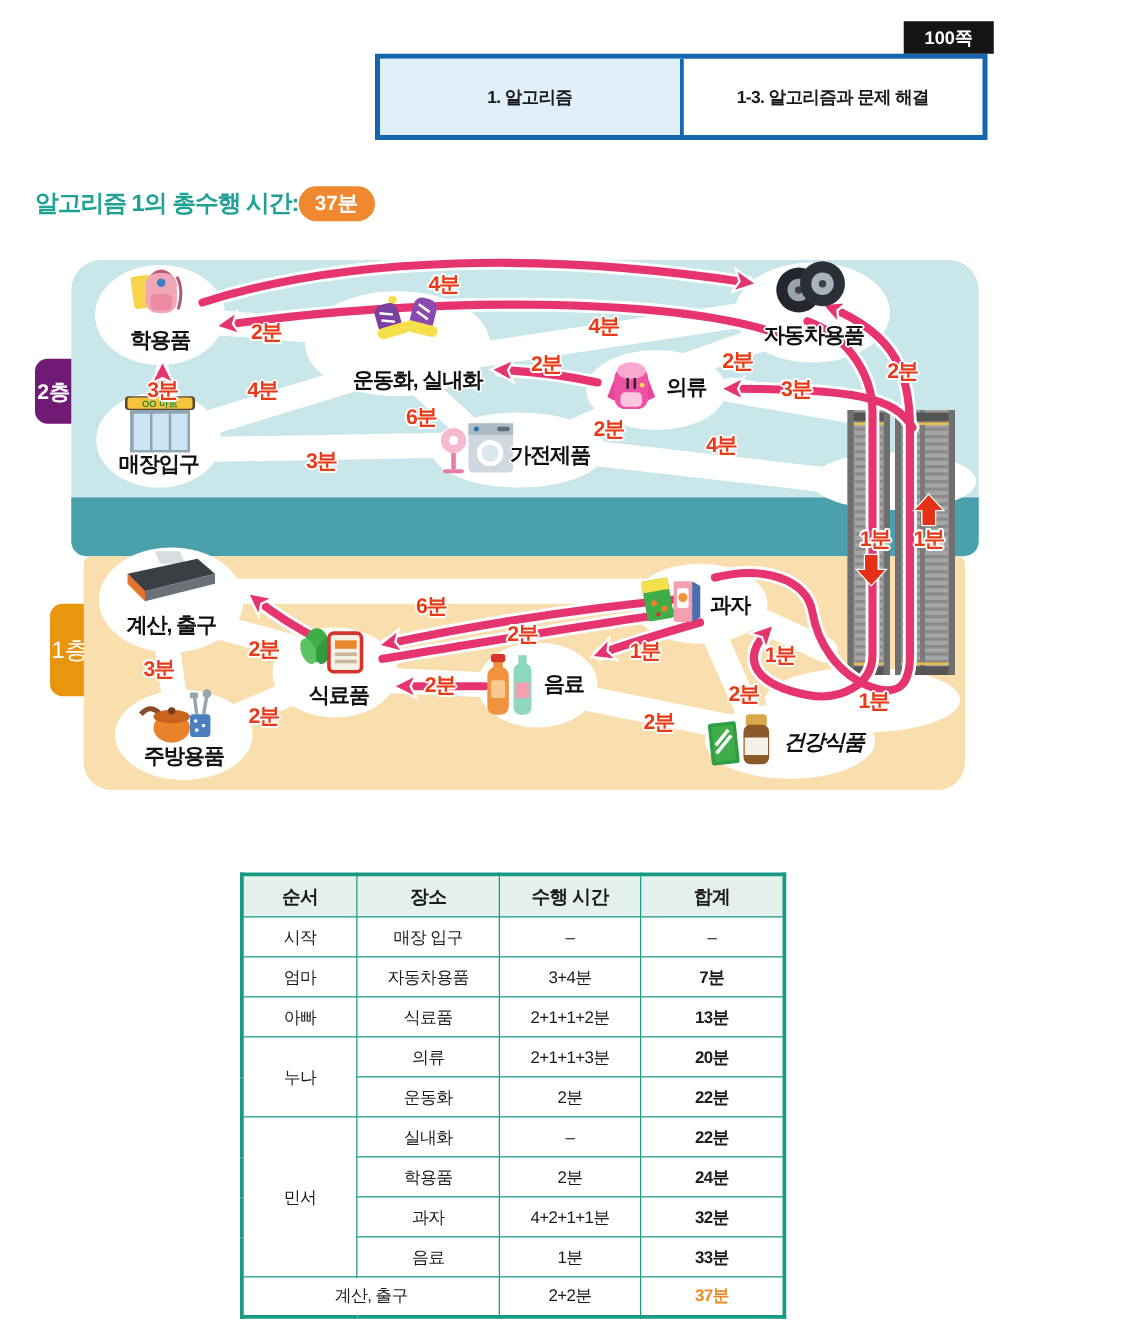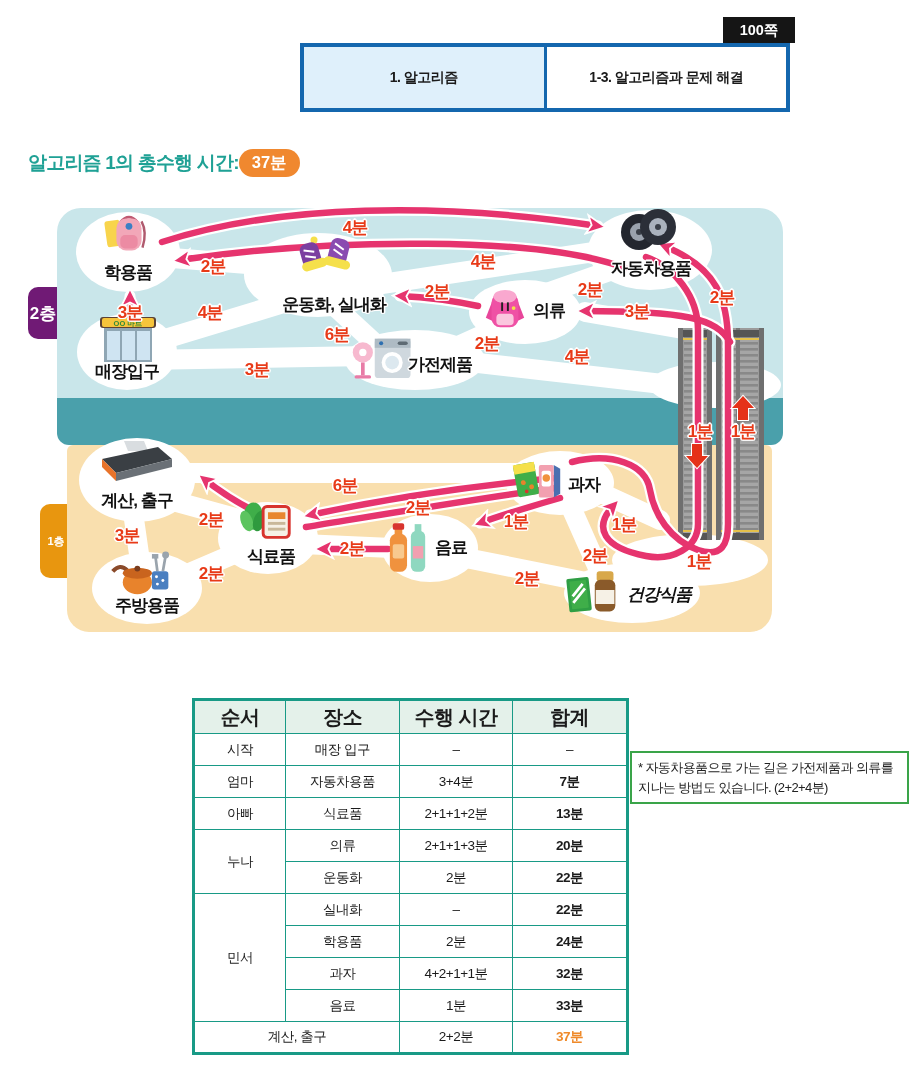--- a/index.html
+++ b/index.html
@@ -23,22 +23,22 @@
   
   .map-title { position:absolute; left:28px; top:149px; display:flex; align-items:center; gap:0; }
   .map-title .t { font-size:19px; font-weight:800; color:#1fa195; letter-spacing:-0.8px; }
   .badge37 { background:#f0882f; color:#fff; font-size:16.5px; font-weight:800;
     padding:3px 13px; border-radius:15px; }
 
   
   .floor2-tab { position:absolute; left:28px; top:287px; width:42px; height:52px;
     background:#701a75; border-radius:10px; color:#fff; font-size:17px; font-weight:800;
     display:flex; align-items:center; justify-content:center; padding-right:12px; }
-  .floor1-tab { position:absolute; left:40px; top:504px; width:42px; height:74px;
-    background:#e8960f; border-radius:10px; color:#fff; font-size:11px; font-weight:700;
+  .floor1-tab { position:absolute; left:40px; top:483px; width:42px; height:74px;
+    background:#e8960f; border-radius:10px; color:#fff; font-size:19px; font-weight:400;
     display:flex; align-items:center; justify-content:center; padding-right:10px; }
   .floor2-panel { position:absolute; left:57px; top:208px; width:726px; height:192px;
     background:#c9e6ea; border-radius:24px 24px 0 0; }
   .floor-band { position:absolute; left:57px; top:398px; width:726px; height:47px;
     background:#4aa0ab; border-radius:0 0 12px 12px; }
   .floor1-panel { position:absolute; left:67px; top:445px; width:705px; height:187px;
     background:#f9dfae; border-radius:6px 6px 22px 22px; }
 
   #map-svg { position:absolute; left:0; top:0; z-index:2; pointer-events:none; }
   #map-overlay { position:absolute; left:0; top:0; width:914px; height:1072px; z-index:3; pointer-events:none; }
@@ -55,21 +55,21 @@
     color:#111; white-space:nowrap; letter-spacing:-1px;
     text-shadow:-1.5px 0 #fff,1.5px 0 #fff,0 -1.5px #fff,0 1.5px #fff,-1px -1px #fff,1px 1px #fff,-1px 1px #fff,1px -1px #fff; }
   .loc-icon { position:absolute; transform:translate(-50%,-50%); line-height:0; }
 
   
   .sched-wrap { position:absolute; left:192px; top:698px; z-index:4; }
   table.sched { border-collapse:collapse; table-layout:fixed; width:434px; background:#fff;
     border:3px solid #189a86; }
   table.sched th, table.sched td { border:1.5px solid #189a86; text-align:center;
     font-size:13.5px; color:#1b1b1b; height:32px; letter-spacing:-0.5px; }
-  table.sched th { background:#e4f1ea; font-size:20px; font-weight:700; height:34px; }
+  table.sched th { background:#e4f1ea; font-size:15px; font-weight:700; height:34px; }
   table.sched td.b { font-weight:800;margin-top:44px; }
   table.sched td.orange { color:#ef8a2a; font-weight:800; }
 
   .note { position:absolute; left:630px; top:751px; width:279px; border:2.5px solid #3aa449;
     padding:5px 6px; font-size:13px; line-height:1.5; color:#222; letter-spacing:-0.6px; z-index:4; }
 </style>
 </head>
 <body>
 
 <div class="page">
@@ -428,15 +428,14 @@
           </tr>
           <tr>
             <td colspan="2">계산, 출구</td>
             <td>2+2분</td>
             <td class="b orange">37분</td>
           </tr>
         </tbody>
     </table>
   </div>
 
-  <div class="note">* 자동차용품으로 가는 길은 가전제품과 의류를 지나는 방법도 있습니다. (2+2+4분)</div>
 
 </div>
 
 </body></html>

